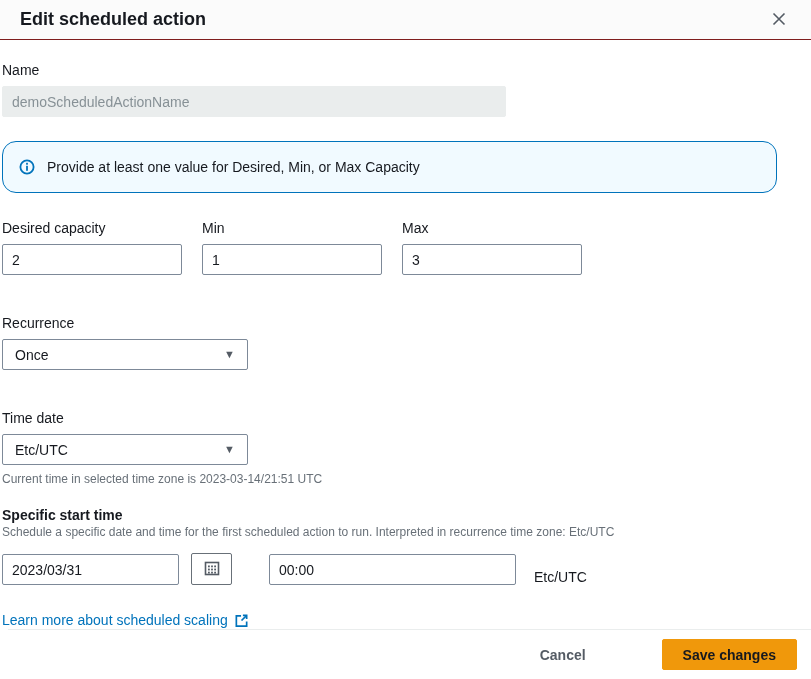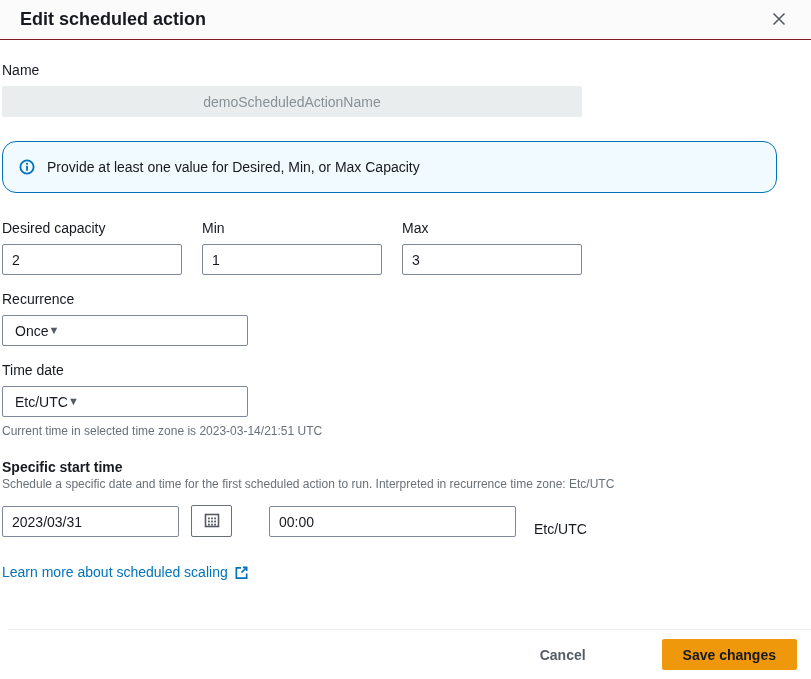--- a/index.html
+++ b/index.html
@@ -61,21 +61,21 @@
     outline: none;
   }
   input.text-input:disabled,
   input.text-input.disabled {
     background: #eaeded;
     border-color: #eaeded;
     color: #879196;
   }
 
   .group-name { margin-top: 22px; }
-  .name-input { width: 580px; text-align: center; }
+  .name-input { width: 504px; }
 
   
   .alert {
     margin-top: 24px;
     width: 775px;
     border: 1px solid #0073bb;
     background: #f1faff;
     border-radius: 14px;
     min-height: 52px;
     display: flex;
@@ -90,29 +90,30 @@
   
   .capacity-row {
     margin-top: 27px;
     display: flex;
     gap: 20px;
   }
   .capacity-field { width: 180px; }
   .capacity-field input { width: 100%; }
 
   
-  .group { margin-top: 16px; }
+  .group { margin-top: 40px; }
   .select-box {
     width: 246px;
     height: 31px;
     border: 1px solid #7d8998;
     border-radius: 2px;
     background: #fff;
     display: flex;
     align-items: center;
+    justify-content: space-between;
     padding: 0 12px;
     font-size: 14px;
     color: #16191f;
     cursor: pointer;
   }
   .caret {
     color: #545b64;
     font-size: 11px;
     line-height: 1;
   }

